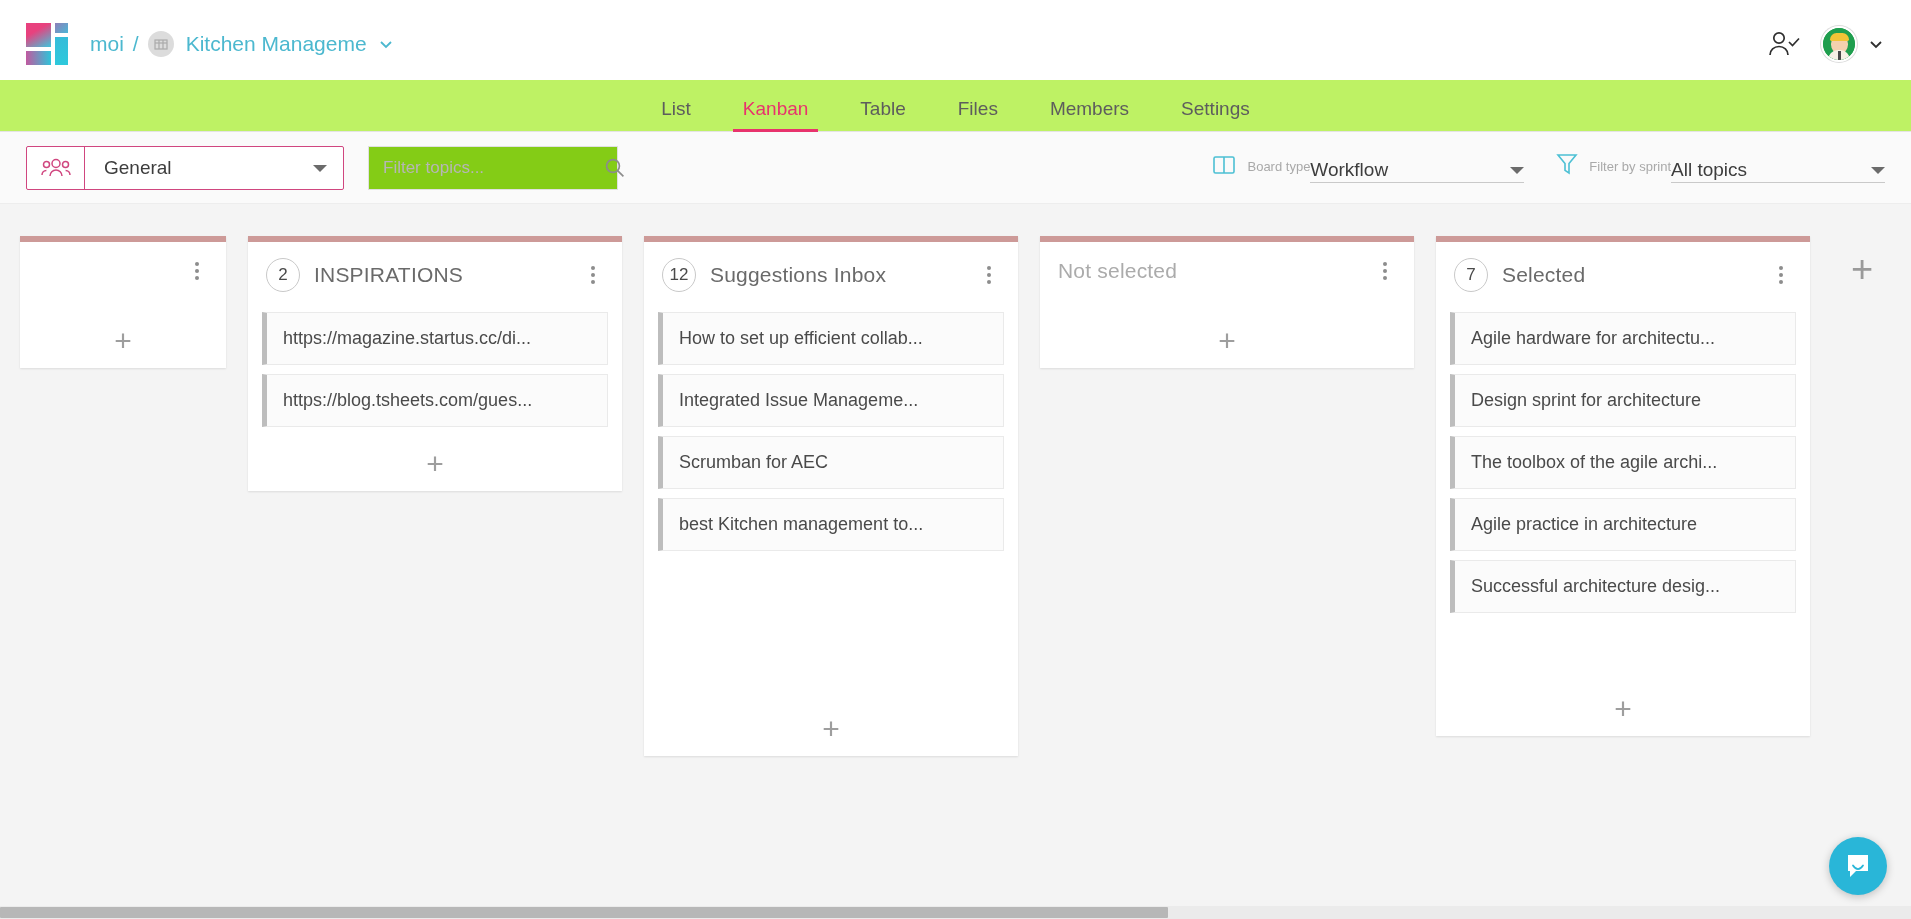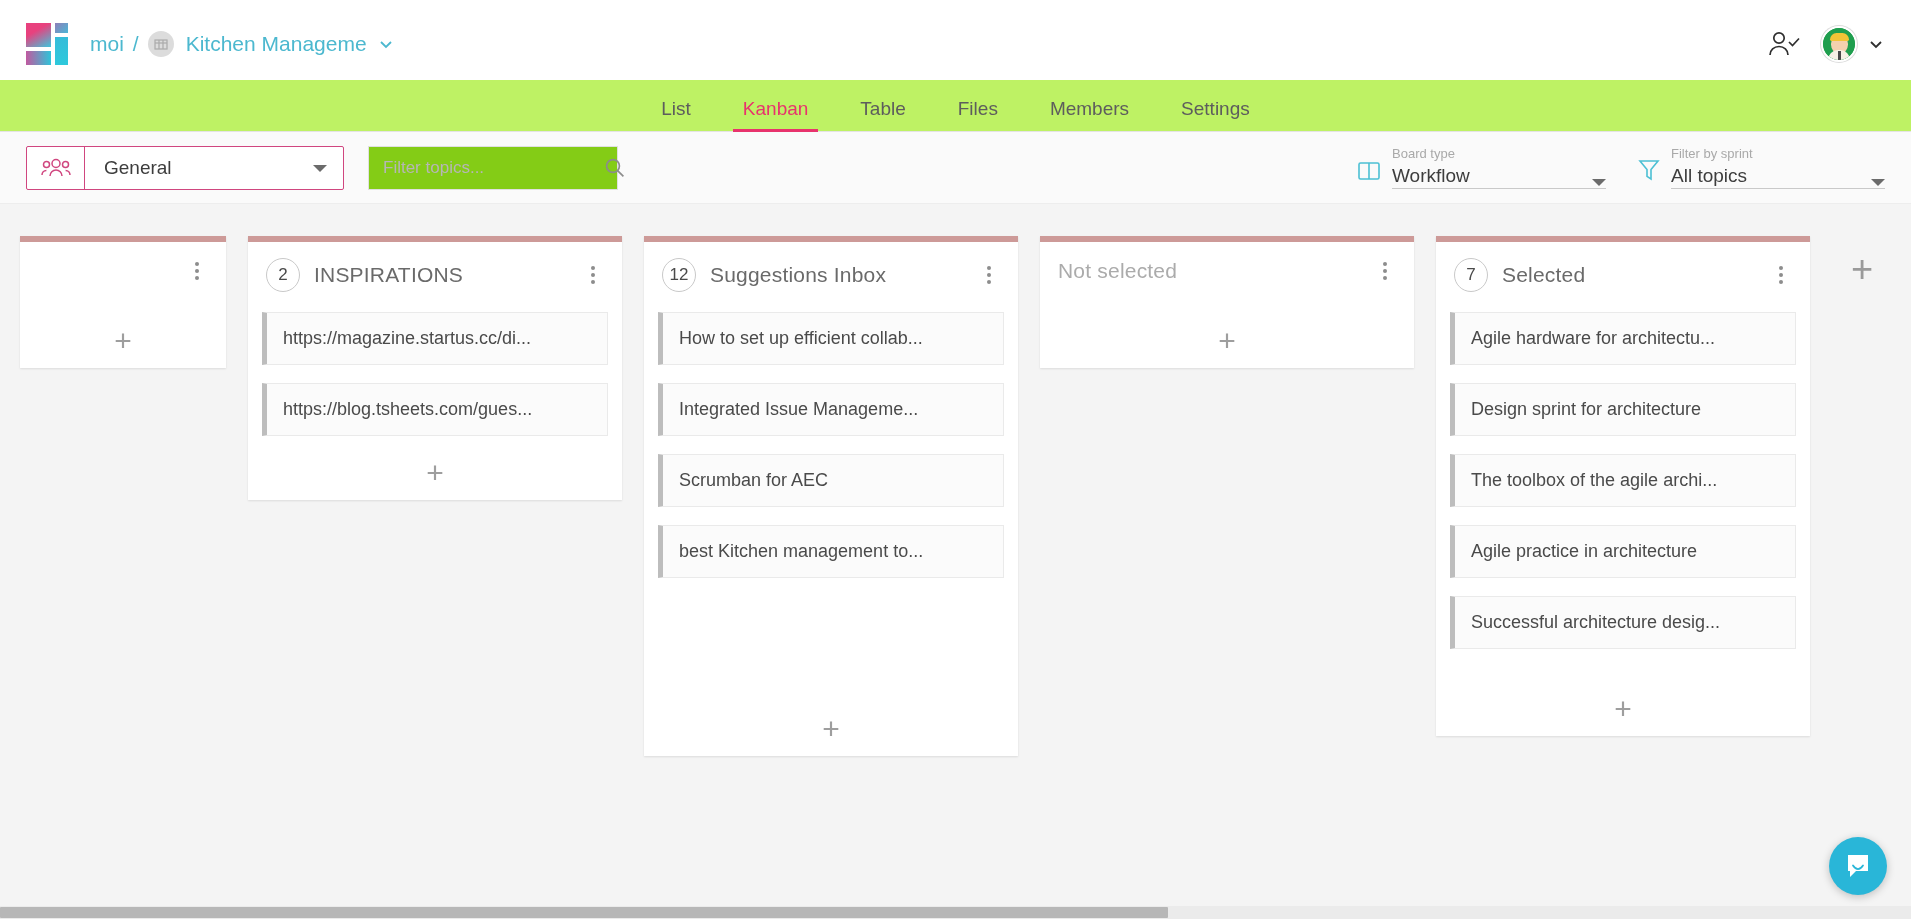--- a/index.html
+++ b/index.html
@@ -110,24 +110,24 @@
   .searchbox input {
     flex: 1; border: none; outline: none; font-size: 17px;
     color: #3d3d3d; font-family: "Liberation Sans", sans-serif; background: transparent;
   }
   .searchbox input::placeholder { color: #b6b6b6; }
   .search-icon { color: #8c8c8c; display: flex; cursor: pointer; }
 
   .tool-right { margin-left: auto; display: flex; align-items: flex-end; gap: 32px; }
   .field-group { display: flex; align-items: flex-end; gap: 11px; }
   .fg-icon { color: #4cc0d4; display: flex; padding-bottom: 7px; }
-  .fg-body { display: flex; flex-direction: column; }
+  .fg-body { display: flex; flex-direction: row; }
   .fg-label { font-size: 13px; color: #a9a9a9; margin-bottom: 4px; }
   .fg-value-row {
-    display: flex; align-items: flex-end;
+    display: flex; align-items: center;
     border-bottom: 1px solid #c9c9c9; width: 214px; padding-bottom: 1px;
   }
   .fg-value { font-size: 19px; color: #3d3d3d; flex: 1; }
   .fg-caret { color: #6b6b6b; display: flex; }
 
   
   .board {
     position: relative; width: 100%;
     height: calc(919px - 80px - 52px - 72px);
     background: #f4f4f4; overflow: hidden;
@@ -155,21 +155,21 @@
   }
   .col-title { font-size: 21px; color: #6a6a6a; flex: 1; letter-spacing: .2px; }
   .col-title.muted { color: #ababab; }
   .kebab {
     width: 26px; height: 26px; display: flex; flex-direction: column;
     align-items: center; justify-content: center; gap: 3px;
     cursor: pointer; flex: 0 0 auto;
   }
   .kebab i { width: 4px; height: 4px; border-radius: 50%; background: #8d8d8d; display: block; }
 
-  .card-list { padding: 10px 14px; display: flex; flex-direction: column; gap: 18px; }
+  .card-list { padding: 10px 14px; display: flex; flex-direction: column; gap: 9px; }
   .card {
     background: #fbfbfb; border: 1px solid #eaeaea;
     border-left: 5px solid #bdbdbd;
     height: 53px; display: flex; align-items: center;
     padding: 0 16px; font-size: 18px; color: #4a4a4a;
     cursor: pointer; white-space: nowrap; overflow: hidden;
   }
   .add-row {
     height: 54px; display: flex; align-items: center;
     justify-content: center; cursor: pointer;

